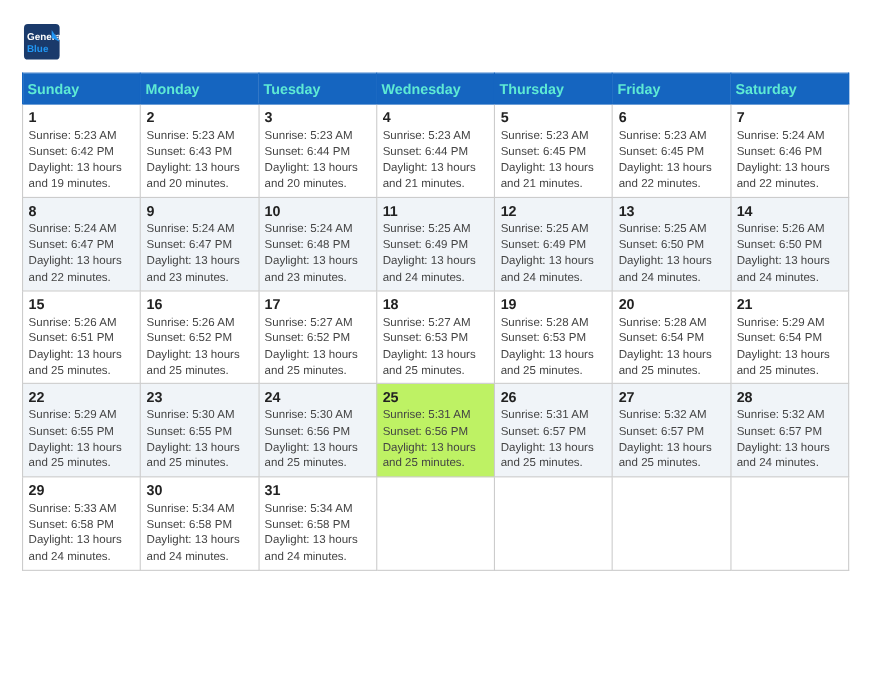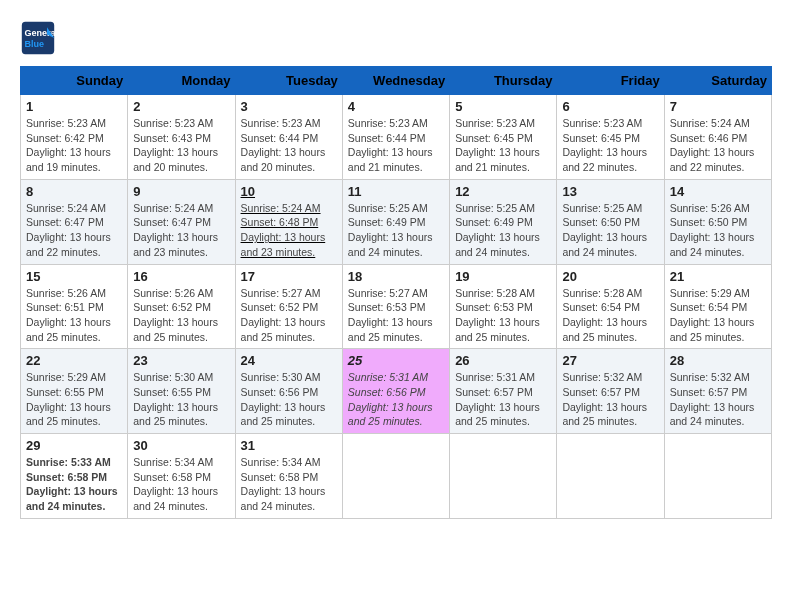--- a/index.html
+++ b/index.html
@@ -37,23 +37,23 @@
       font-size: 15px;
       color: #444;
     }
     .calendar-table {
       width: 100%;
       border-collapse: collapse;
       font-size: 11px;
     }
     .calendar-table th {
       background: #1565C0;
-      color: #000000;
+      color: #5eead4;
       padding: 6px 4px;
-      text-align: right;
+      text-align: left;
       font-size: 13px;
       font-weight: bold;
       border: 1px solid #1565C0;
     }
     .calendar-table td {
       border: 1px solid #ccc;
       vertical-align: top;
       padding: 4px 5px;
       width: 107px;
       min-height: 80px;
@@ -163,21 +163,21 @@
           <div class="day-info" style="white-space: pre-line;">Sunrise: 5:24 AM
 Sunset: 6:47 PM
 Daylight: 13 hours and 22 minutes.</div>
         </td>
         <td style="background: rgb(240, 244, 248);">
           <span class="day-number">9</span>
           <div class="day-info" style="white-space: pre-line;">Sunrise: 5:24 AM
 Sunset: 6:47 PM
 Daylight: 13 hours and 23 minutes.</div>
         </td>
-        <td style="background: rgb(240, 244, 248); text-decoration: underline;">
+        <td style="background: rgb(240, 244, 248);">
           <span class="day-number">10</span>
           <div class="day-info" style="white-space: pre-line;">Sunrise: 5:24 AM
 Sunset: 6:48 PM
 Daylight: 13 hours and 23 minutes.</div>
         </td>
         <td style="background: rgb(240, 244, 248);">
           <span class="day-number">11</span>
           <div class="day-info" style="white-space: pre-line;">Sunrise: 5:25 AM
 Sunset: 6:49 PM
 Daylight: 13 hours and 24 minutes.</div>
@@ -257,21 +257,21 @@
           <div class="day-info" style="white-space: pre-line;">Sunrise: 5:30 AM
 Sunset: 6:55 PM
 Daylight: 13 hours and 25 minutes.</div>
         </td>
         <td style="background: rgb(240, 244, 248); margin-left: 40px;">
           <span class="day-number">24</span>
           <div class="day-info" style="white-space: pre-line;">Sunrise: 5:30 AM
 Sunset: 6:56 PM
 Daylight: 13 hours and 25 minutes.</div>
         </td>
-        <td style="background: #f0abfc; font-style: italic;">
+        <td style="background: #bef264;">
           <span class="day-number">25</span>
           <div class="day-info" style="white-space: pre-line;">Sunrise: 5:31 AM
 Sunset: 6:56 PM
 Daylight: 13 hours and 25 minutes.</div>
         </td>
         <td style="background: rgb(240, 244, 248);">
           <span class="day-number">26</span>
           <div class="day-info" style="white-space: pre-line;">Sunrise: 5:31 AM
 Sunset: 6:57 PM
 Daylight: 13 hours and 25 minutes.</div>
@@ -285,21 +285,21 @@
         <td style="background: rgb(240, 244, 248);">
           <span class="day-number">28</span>
           <div class="day-info" style="white-space: pre-line;">Sunrise: 5:32 AM
 Sunset: 6:57 PM
 Daylight: 13 hours and 24 minutes.</div>
         </td>
       </tr>
       <tr>
         <td style="background: rgb(255, 255, 255);">
           <span class="day-number">29</span>
-          <div class="day-info" style="white-space: pre-line; font-weight: bold;">Sunrise: 5:33 AM
+          <div class="day-info" style="white-space: pre-line;">Sunrise: 5:33 AM
 Sunset: 6:58 PM
 Daylight: 13 hours and 24 minutes.</div>
         </td>
         <td style="background: rgb(255, 255, 255);">
           <span class="day-number">30</span>
           <div class="day-info" style="white-space: pre-line;">Sunrise: 5:34 AM
 Sunset: 6:58 PM
 Daylight: 13 hours and 24 minutes.</div>
         </td>
         <td style="background: rgb(255, 255, 255);">

